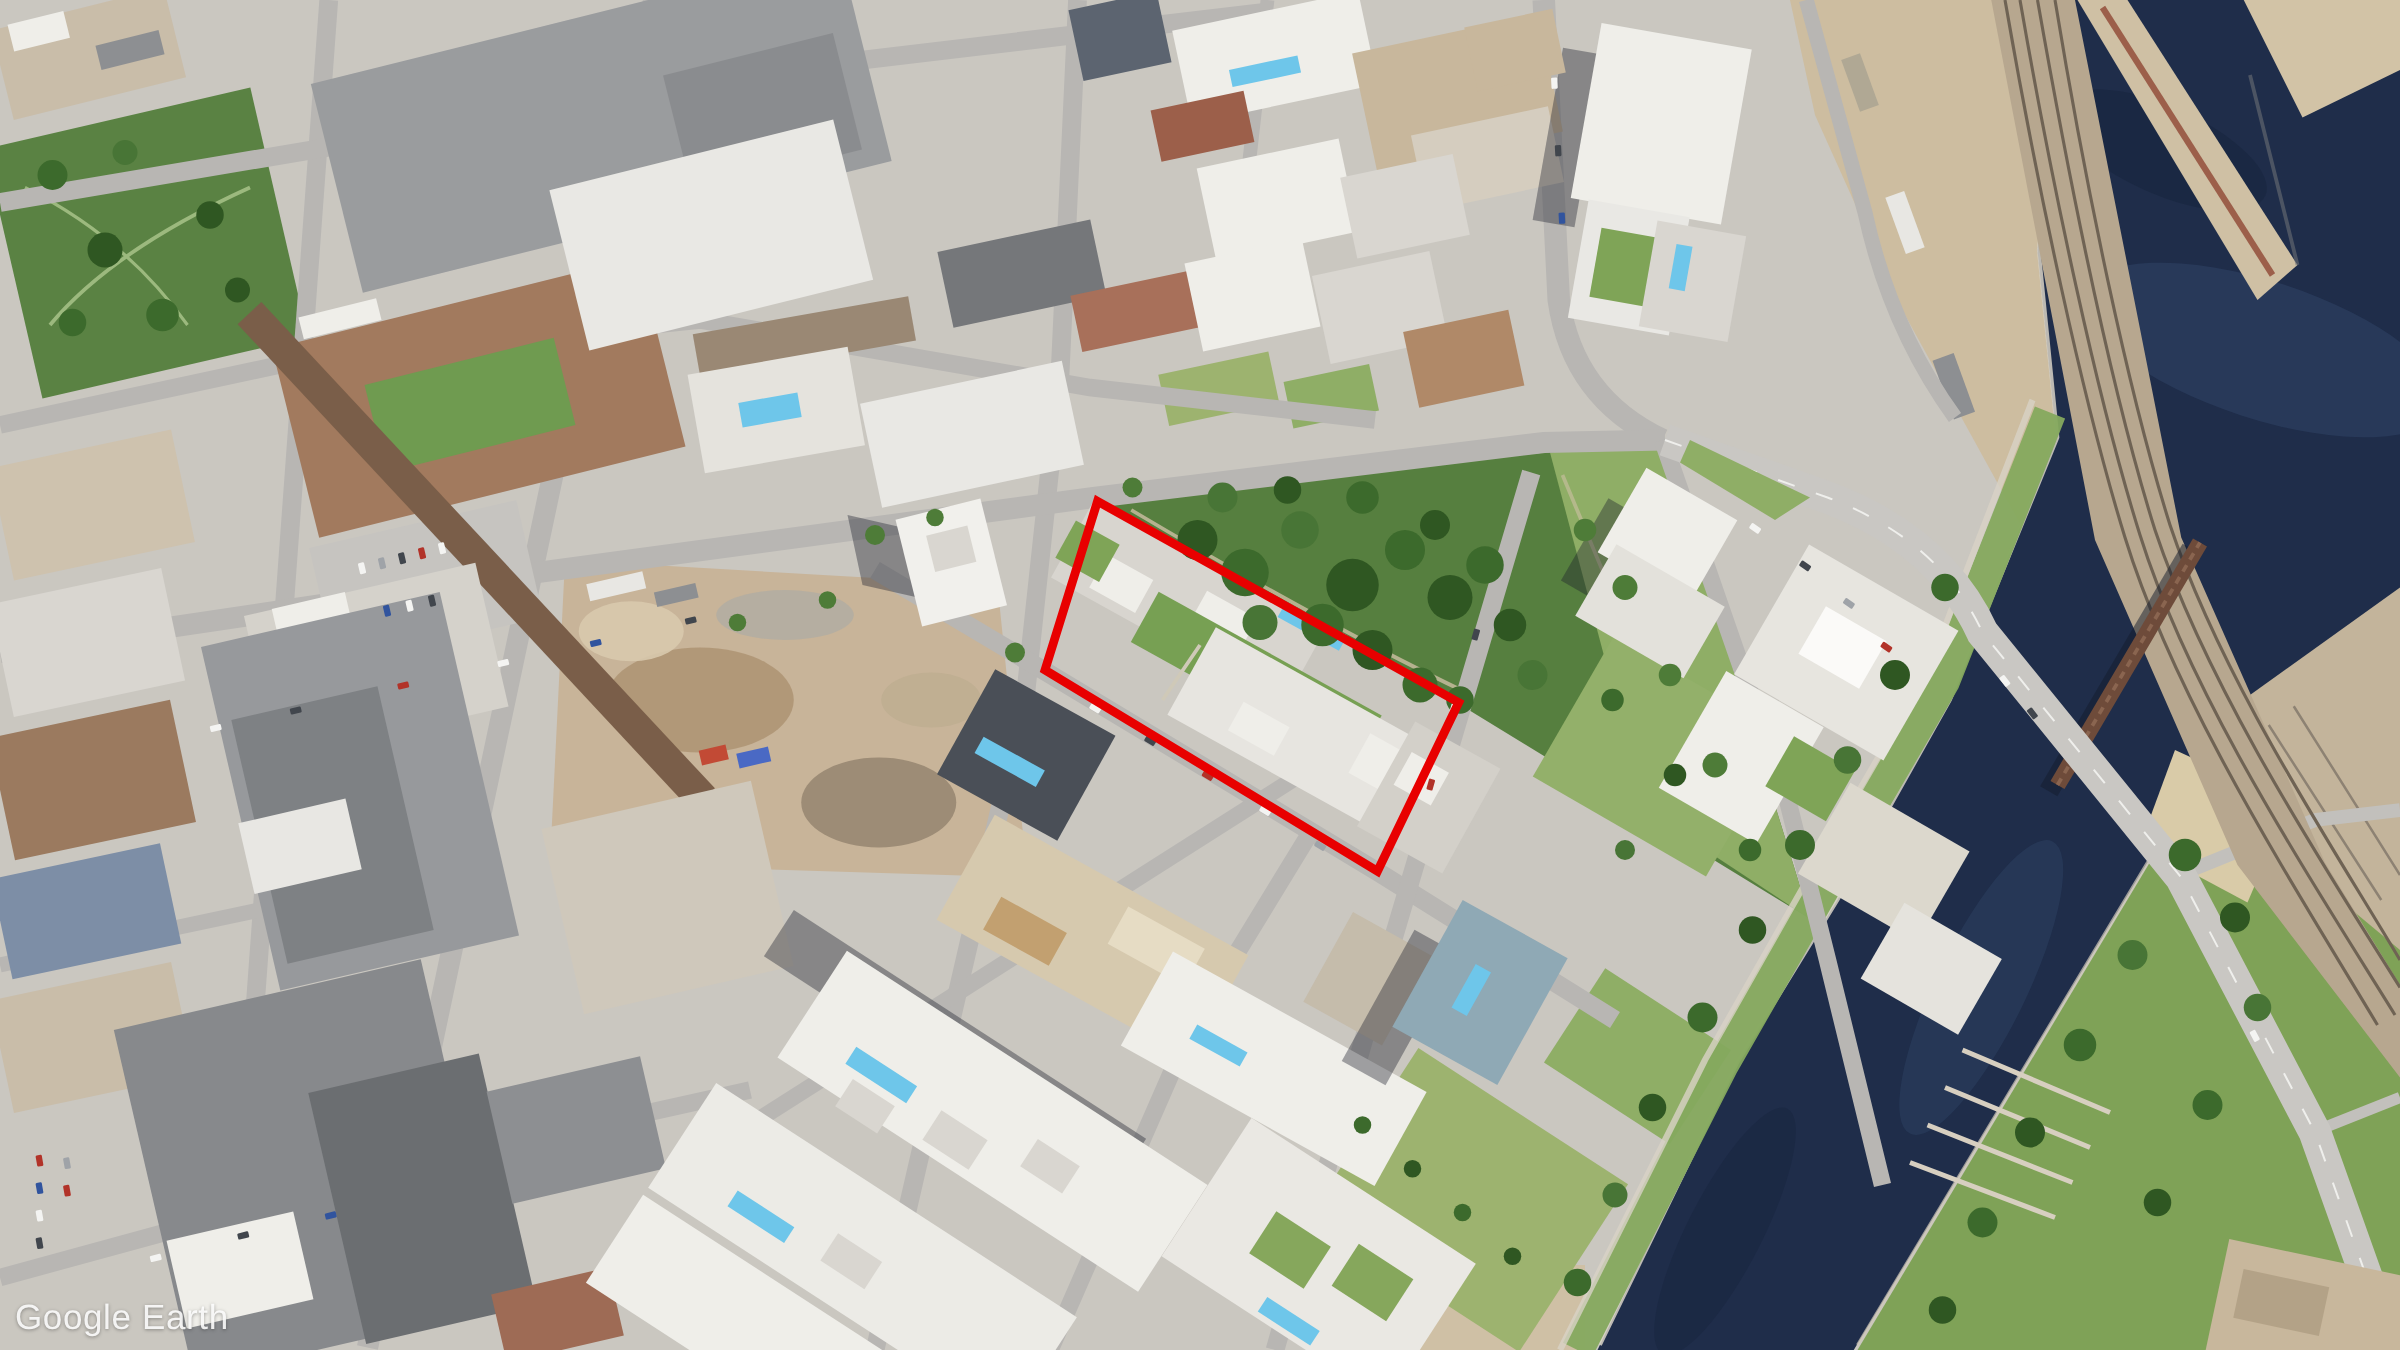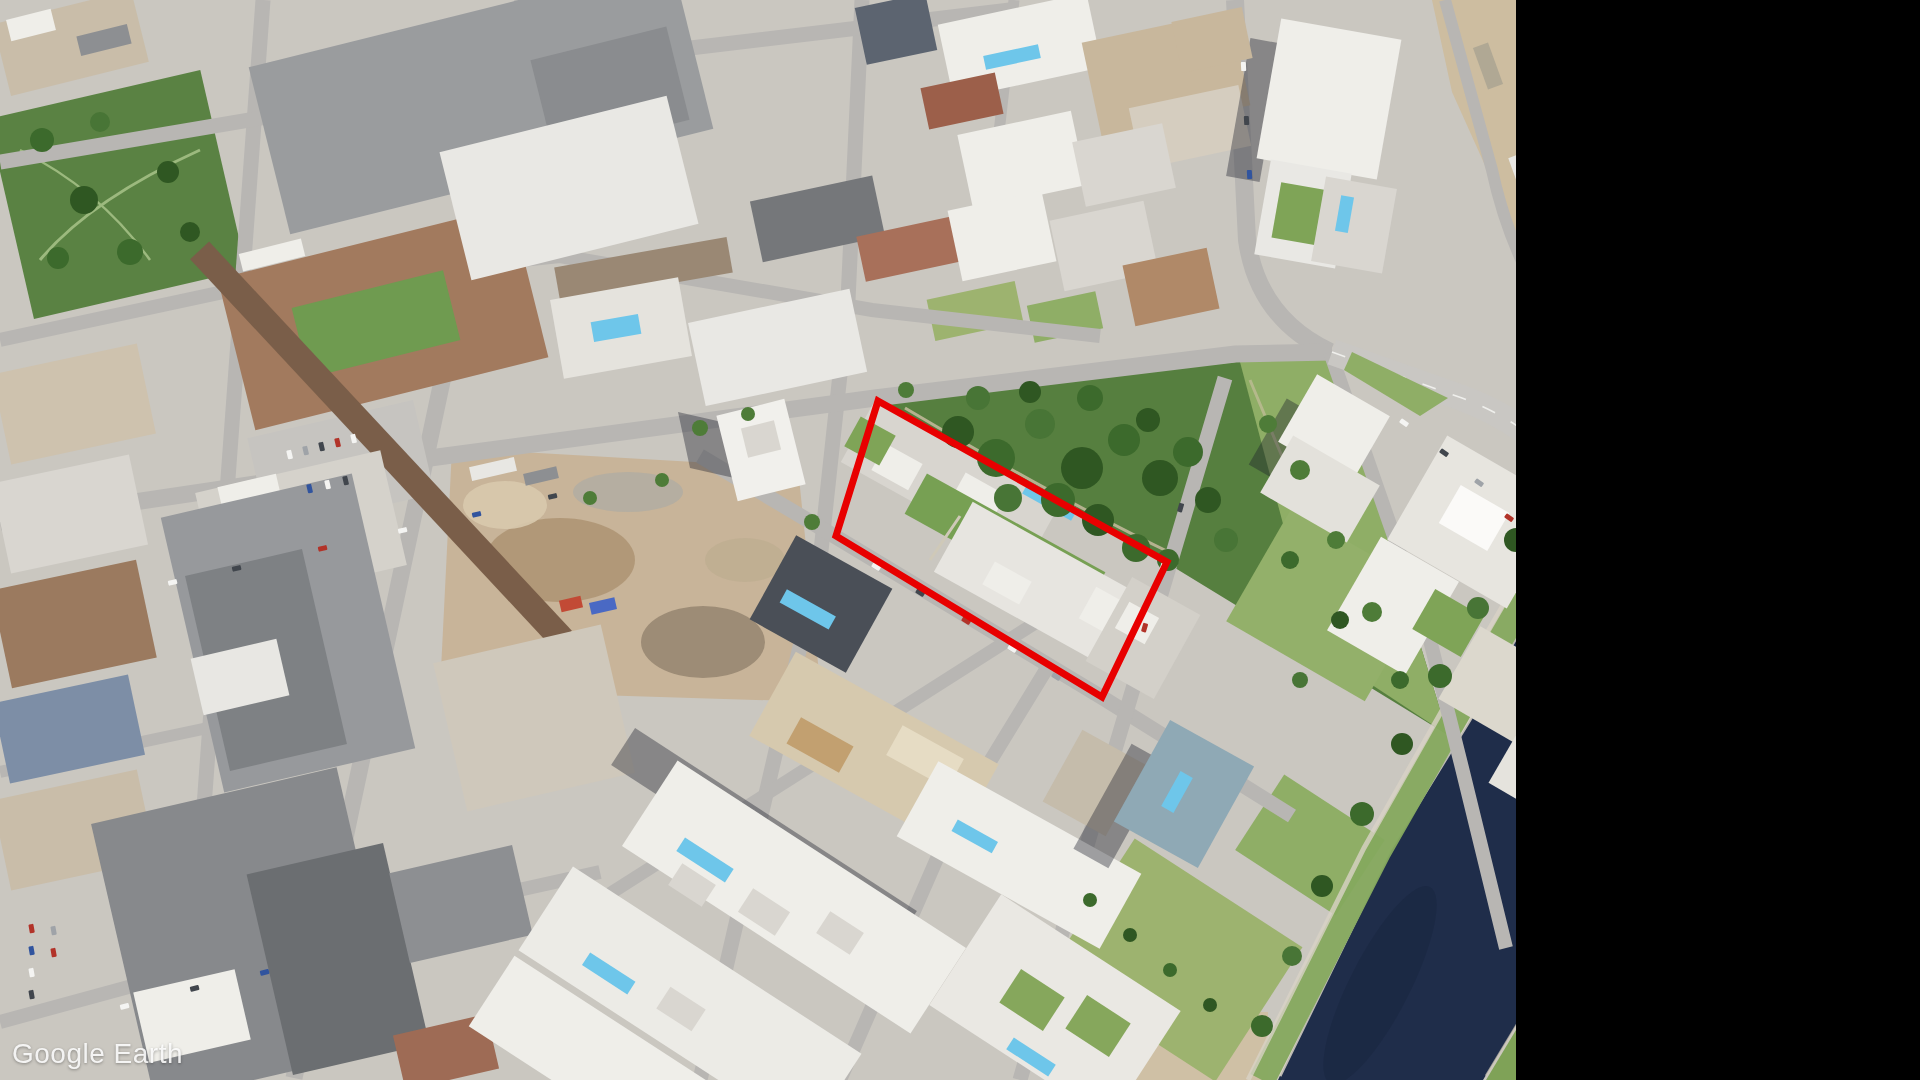--- a/index.html
+++ b/index.html
@@ -2,21 +2,21 @@
 <html style="--land: #cac7c0; --road: #b8b6b3; --road_light: #c9c7c3; --water: #1f2d4a; --water_streak: #2f4466; --water_dark: #16233c; --park: #567f3f; --grass: #8fae66; --dirt: #c8b499; --pool: #6ec6ea; --rail_bed: #b7a78f; --rail: #6f6354; --bridge: #c9c7c3; --truss: #6e4b3a; --wharf: #d8d2c6; --highlight: #e80000;"><head>
 <meta charset="utf-8">
 <style>
   :root{
     --land:#cac7c0; --road:#b8b6b3; --road_light:#c9c7c3; --water:#1f2d4a;
     --water_streak:#2f4466; --water_dark:#16233c; --park:#567f3f; --grass:#8fae66;
     --dirt:#c8b499; --pool:#6ec6ea; --rail_bed:#b7a78f; --rail:#6f6354;
     --bridge:#c9c7c3; --truss:#6e4b3a; --highlight:#e80000; --wharf:#d8d2c6;
   }
   html,body{margin:0;padding:0;background:#000;}
-  .stage{position:relative;width:1516px;height:1080px;overflow:hidden;
+  .stage{position:relative;width:1920px;height:1080px;overflow:hidden;
          font-family:"Liberation Sans","DejaVu Sans",sans-serif;}
   .stage svg{position:absolute;inset:0;display:block;}
   .f-land{fill:var(--land)} .f-water{fill:var(--water)}
   .f-park{fill:var(--park)} .f-grass{fill:var(--grass)} .f-dirt{fill:var(--dirt)}
   .f-pool{fill:var(--pool)} .f-railbed{fill:var(--rail_bed)}
   .s-road{stroke:var(--road);fill:none} .s-bridge{stroke:var(--bridge);fill:none}
   .s-rail{stroke:var(--rail);fill:none} .s-truss{stroke:var(--truss);fill:none}
   .s-wharf{stroke:var(--wharf);fill:none}
   .hl{fill:none;stroke:var(--highlight);stroke-width:7;stroke-linejoin:miter}
   .shd{fill:rgba(25,30,42,.38)}

